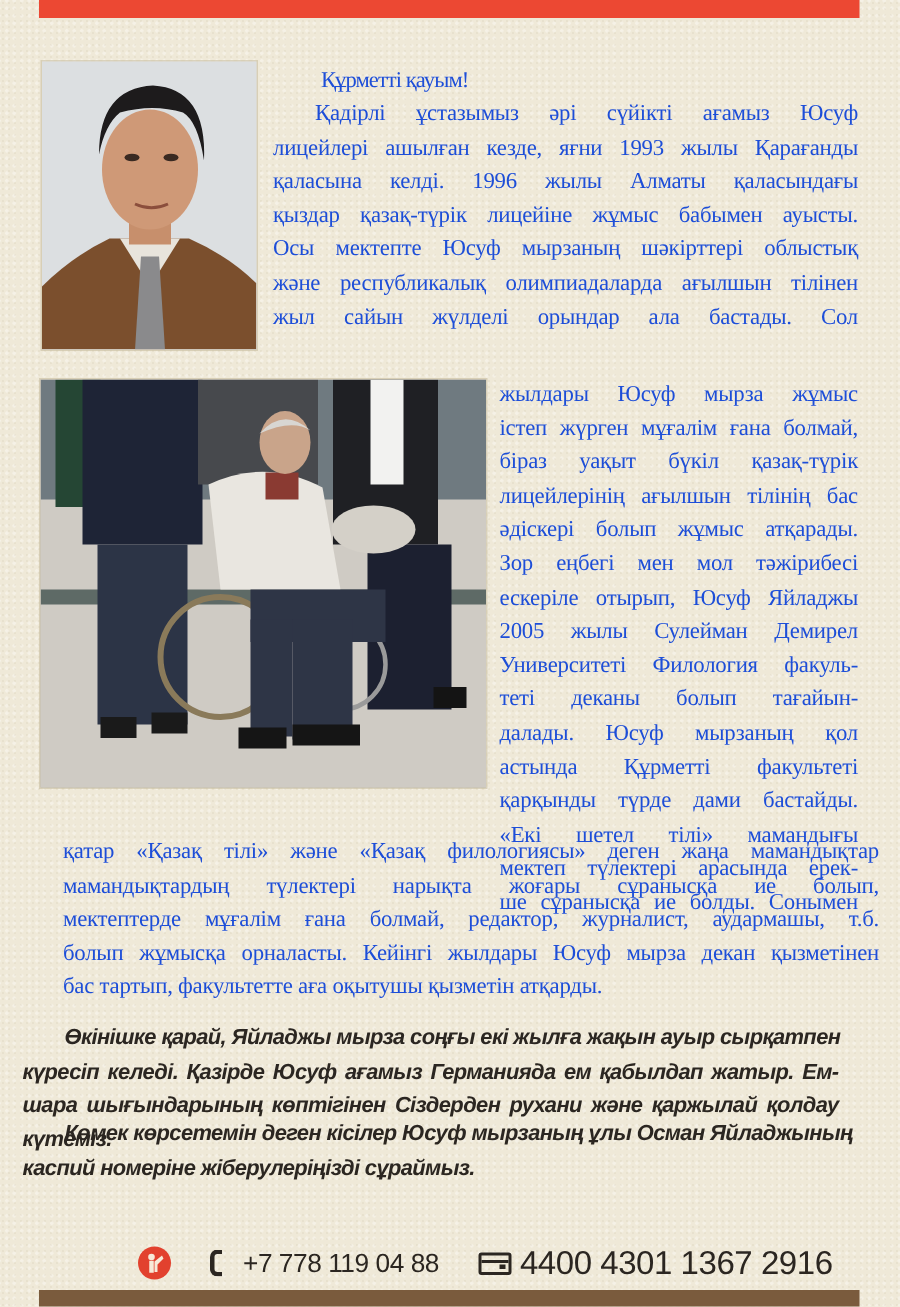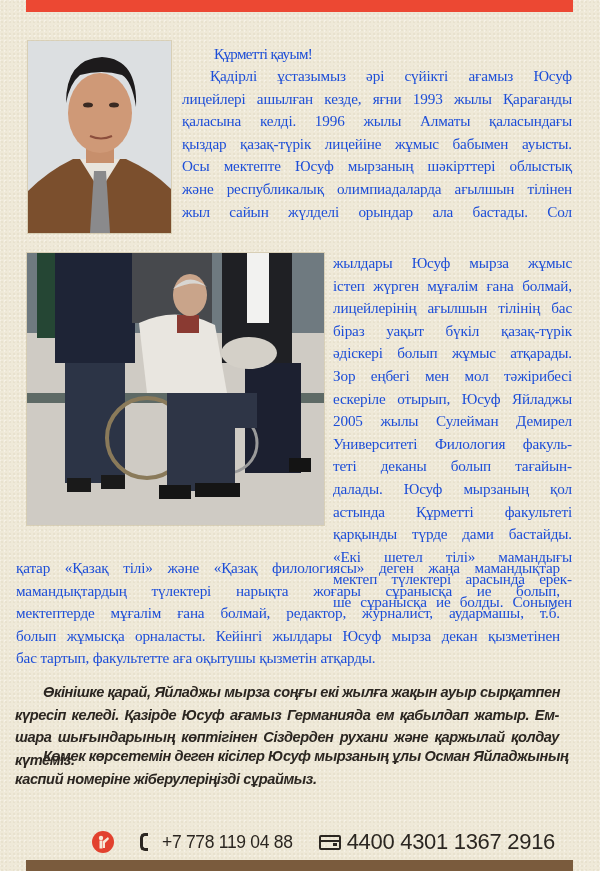--- a/index.html
+++ b/index.html
@@ -24,21 +24,21 @@
   .text {
     position:absolute; font-family:Liberation Serif, serif;
     font-size:15.2px; line-height:22.6px; letter-spacing:-0.15px;
     text-align:justify; color:#1d4ed8;
   }
   .line { display:block; white-space:nowrap; text-align-last:justify; }
   .line.last { text-align-last:left; }
   .greeting { position:absolute; left:214px; top:43px; font-size:15px; letter-spacing:-0.6px; }
   .block-a { left:182px; top:65px; width:390px; }
   .block-b { left:333px; top:224px; width:239px;margin-top:28px; }
-  .block-c { left:16px; top:557px; width:544px; }
+  .block-c { left:42px; top:557px; width:544px; }
   .bold-block { position:absolute; left:15px; width:544px; font-weight:bold; font-style:italic; font-size:14.6px; line-height:22.6px; letter-spacing:-0.4px; }
   .bold-1 { top:681px; }
   .bold-2 { top:745px; }
   .indent { padding-left:28px; }
 
   .footer { position:absolute; top:828px; left:92px; height:28px; display:flex; align-items:center; }
   .logo { width:22px; height:22px; border-radius:50%; background:#e2412e; position:relative; }
   .phone-icon { margin-left:26px; width:8px; height:18px; border:3px solid #2b2621; border-right:none; border-radius:5px 0 0 5px; box-sizing:border-box; }
   .phone-text { margin-left:14px; font-size:17.5px; color:#2b2621; letter-spacing:-0.3px; }
   .card-icon { margin-left:26px; width:22px; height:15px; border:2px solid #2b2621; border-radius:2px; box-sizing:border-box; position:relative; }
@@ -108,22 +108,22 @@
     <rect x="140" y="160" width="28" height="78" fill="#2e3546"></rect>
     <rect x="168" y="230" width="45" height="14" fill="#151515"></rect>
     <rect x="132" y="232" width="32" height="14" fill="#151515"></rect>
     <ellipse cx="222" cy="100" rx="28" ry="16" fill="#d4d0c8"></ellipse>
   </svg>
 </div>
 
 <div class="text block-b">
   <span class="line">жылдары Юсуф мырза жұмыс</span>
   <span class="line">істеп жүрген мұғалім ғана болмай,</span>
+  <span class="line">біраз уақыт бүкіл қазақ-түрік</span>
   <span class="line">лицейлерінің ағылшын тілінің бас</span>
-  <span class="line">біраз уақыт бүкіл қазақ-түрік</span>
   <span class="line">әдіскері болып жұмыс атқарады.</span>
   <span class="line">Зор еңбегі мен мол тәжірибесі</span>
   <span class="line">ескеріле отырып, Юсуф Яйладжы</span>
   <span class="line">2005 жылы Сулейман Демирел</span>
   <span class="line">Университеті Филология факуль-</span>
   <span class="line">теті деканы болып тағайын-</span>
   <span class="line">далады. Юсуф мырзаның қол</span>
   <span class="line">астында Құрметті факультеті</span>
   <span class="line">қарқынды түрде дами бастайды.</span>
   <span class="line">«Екі шетел тілі» мамандығы</span>

